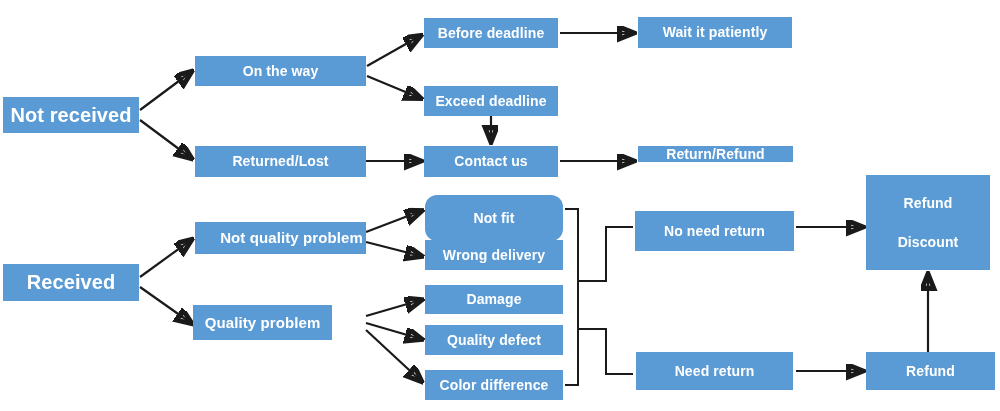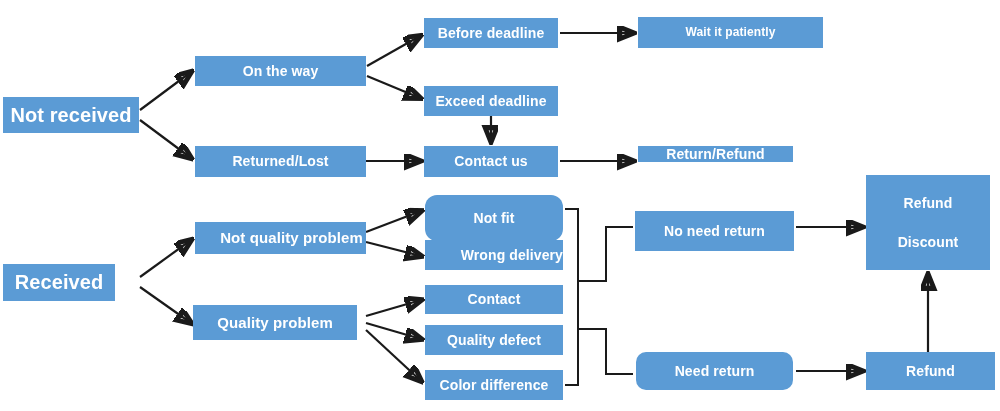--- a/index.html
+++ b/index.html
@@ -107,85 +107,85 @@
 
     <path d="M796,371 L862,371" marker-end="url(#ah)"></path>
 
     <path d="M928,352 L928,275" marker-end="url(#ah)"></path>
   </svg>
 
   <div class="node" style="left:3px; top:97px; width:136px; height:36px; font-size:20px;">
     <span>Not received</span>
   </div>
 
-  <div class="node" style="left:3px; top:264px; width:112px; height:37px; font-size:20px;justify-content:center;">
+  <div class="node" style="left:3px; top:264px; width:136px; height:37px; font-size:20px;justify-content:center;">
     <span>Received</span>
   </div>
 
   <div class="node" style="left:195px; top:56px; width:171px; height:30px; font-size:14px;">
     <span>On the way</span>
   </div>
 
   <div class="node" style="left:195px; top:146px; width:171px; height:31px; font-size:14px;">
     <span>Returned/Lost</span>
   </div>
 
   <div class="node" style="left:195px; top:222px; width:171px; height:32px; font-size:15px;padding-left:22px;">
     <span>Not quality problem</span>
   </div>
 
-  <div class="node" style="left:193px; top:305px; width:164px; height:35px; font-size:15px;">
+  <div class="node" style="left:193px; top:305px; width:139px; height:35px; font-size:15px;">
     <span>Quality problem</span>
   </div>
 
   <div class="node" style="left:424px; top:18px; width:134px; height:30px; font-size:14px;">
     <span>Before deadline</span>
   </div>
 
   <div class="node" style="left:424px; top:86px; width:134px; height:30px; font-size:14px;">
     <span>Exceed deadline</span>
   </div>
 
   <div class="node" style="left:424px; top:146px; width:134px; height:31px; font-size:14px;">
     <span>Contact us</span>
   </div>
 
   <div class="node" style="left:425px; top:195px; width:138px; height:46px; font-size:14px;border-radius:12px;">
     <span>Not fit</span>
   </div>
 
-  <div class="node" style="left:425px; top:240px; width:138px; height:30px; font-size:14px;justify-content:flex-end;">
+  <div class="node" style="left:425px; top:240px; width:138px; height:30px; font-size:14px;">
     <span>Wrong delivery</span>
   </div>
 
   <div class="node" style="left:425px; top:285px; width:138px; height:29px; font-size:14px;">
-    <span>Contact</span>
+    <span>Damage</span>
   </div>
 
   <div class="node" style="left:425px; top:325px; width:138px; height:30px; font-size:14px;">
     <span>Quality defect</span>
   </div>
 
   <div class="node" style="left:425px; top:370px; width:138px; height:30px; font-size:14px;">
     <span>Color difference</span>
   </div>
 
-  <div class="node" style="left:638px; top:17px; width:185px; height:31px; font-size:12px;">
+  <div class="node" style="left:638px; top:17px; width:154px; height:31px; font-size:14px;">
     <span>Wait it patiently</span>
   </div>
 
   <div class="node" style="left:638px; top:146px; width:155px; height:16px; font-size:14px;">
     <span>Return/Refund</span>
   </div>
 
   <div class="node" style="left:635px; top:211px; width:159px; height:40px; font-size:14px;">
     <span>No need return</span>
   </div>
 
-  <div class="node" style="left:636px; top:352px; width:157px; height:38px; font-size:14px;border-radius:10px;">
+  <div class="node" style="left:636px; top:352px; width:157px; height:38px; font-size:14px;">
     <span>Need return</span>
   </div>
 
   <div class="node multi" style="left:866px; top:175px; width:124px; height:95px; font-size:14px;">
     <span class="line">Refund</span>
     <span class="line">Discount</span>
   </div>
 
   <div class="node" style="left:866px; top:352px; width:129px; height:38px; font-size:14px;">
     <span>Refund</span>

